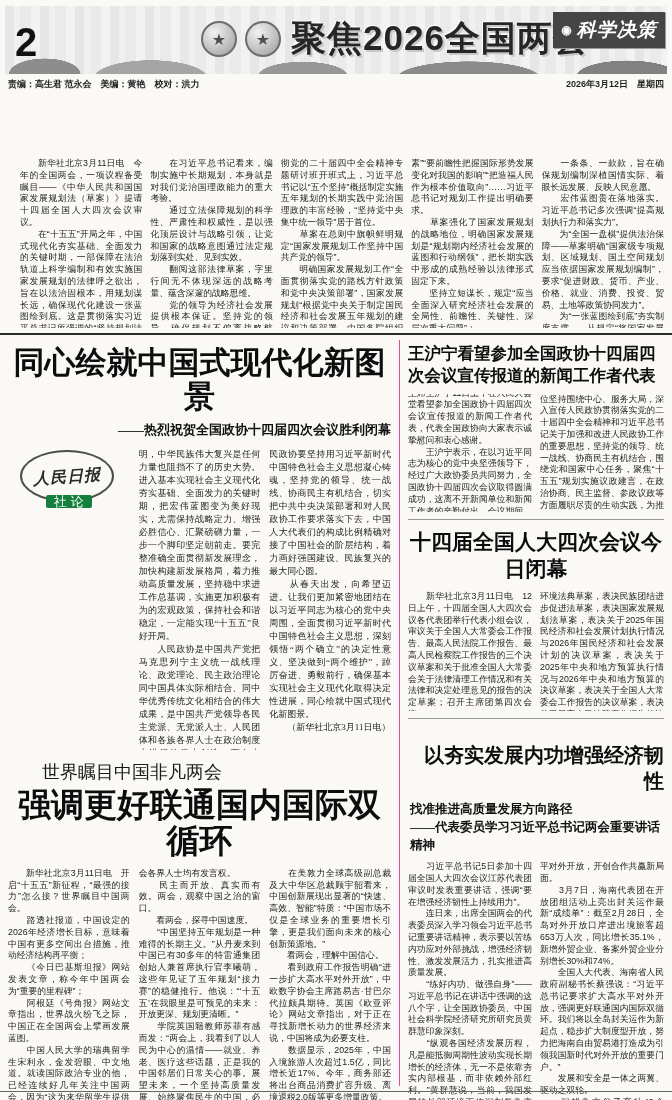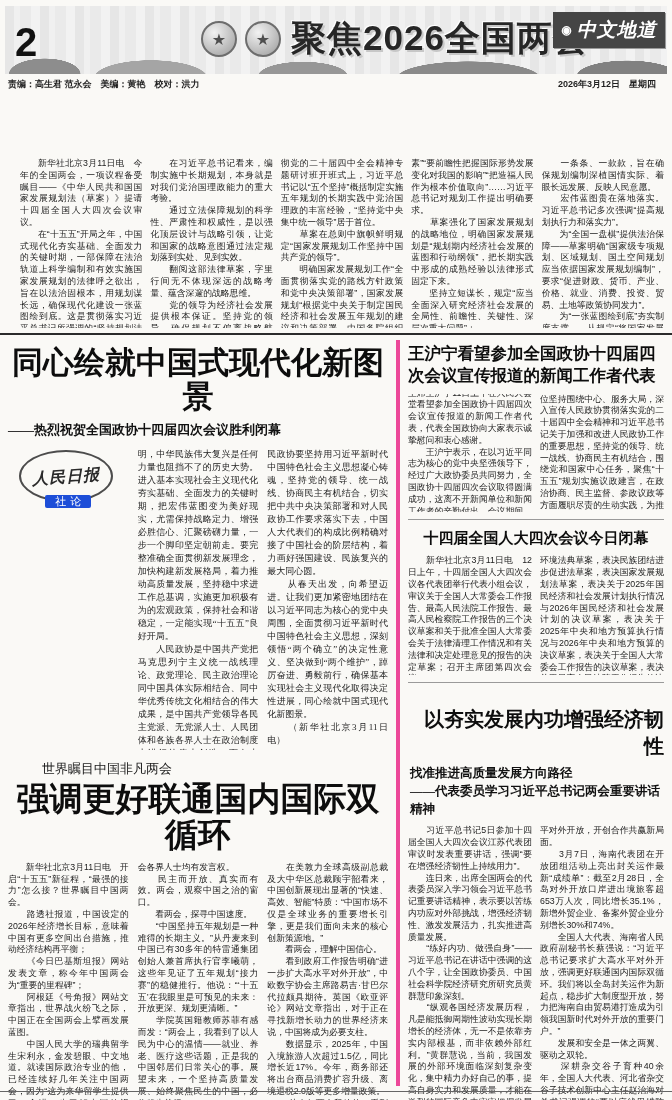--- a/index.html
+++ b/index.html
@@ -34,72 +34,72 @@
     text-shadow:2px 2px 0 #c7c7c7, -1px -1px 0 #ffffff;
   }
   .paper-logo {
     position:absolute; right:2px; top:6px; width:112px; height:36px; background:#454545;
     color:#fff; display:flex; align-items:center; justify-content:center;
     font-family:"Liberation Serif", serif; font-style:italic; font-weight:bold;
     font-size:19px; letter-spacing:1px; box-shadow:1px 1px 0 #999;
   }
   .paper-logo .mark { font-style:normal; font-size:12px; margin-right:4px; }
   .credits-row {
-    position:absolute; left:8px; right:16px; top:78px; display:flex;
+    position:absolute; left:8px; right:8px; top:78px; display:flex;
     justify-content:space-between; font-size:9px; color:#1f1f1f; font-weight:bold;
   }
   
   .lead-headline {
     position:absolute; left:0; right:0; top:95px; text-align:center;
     font-family:"Liberation Serif", serif; font-weight:900; font-size:42px;
     color:#0d0d0d; line-height:1.1; letter-spacing:0px;
   }
   .lead-body {
     position:absolute; left:20px; right:8px; top:158px; height:170px;
     display:flex; gap:8px;
   }
   .bodycol {
     flex:1; font-size:8.8px; line-height:11.8px; text-align:justify;
     white-space:pre-line; overflow:hidden; color:#222;
   }
   .rule-full { position:absolute; left:0; right:0; top:333px; border-top:2px solid #2b2b2b; }
   
   .main { position:absolute; left:8px; right:8px; top:340px; bottom:14px; display:flex; }
-  .left-region { width:392px; padding-right:8px; border-right:4px solid #ec4899;
+  .left-region { width:392px; padding-right:8px; border-right:1px solid #ec4899;
     display:flex; flex-direction:column; }
   .right-region { flex:1; padding-left:8px; display:flex; flex-direction:column; }
   
   .ed-headline { text-align:center; font-family:"Liberation Serif", serif; font-weight:900;
     font-size:31px; color:#0d0d0d; margin-top:6px; line-height:1.1; }
-  .ed-subhead { text-align:left; font-family:"Liberation Serif", serif; font-weight:bold;
+  .ed-subhead { text-align:right; font-family:"Liberation Serif", serif; font-weight:bold;
     font-size:13px; margin:7px 0 9px; color:#111; }
   .ed-body { height:302px; display:flex; gap:9px; }
   .ed-col { flex:1; font-family:"Liberation Serif", serif; font-size:9px; line-height:13px;
     text-align:justify; overflow:hidden; color:#222; }
   .ed-txt { white-space:pre-line; }
   .stamp { width:98px; margin:2px auto 7px; text-align:center; }
   .stamp-oval { width:94px; height:52px; border:2px solid #4c4c4c; border-radius:50%;
     display:flex; align-items:center; justify-content:center; background:#faf9f6; }
   .stamp-name { font-family:"Liberation Serif", serif; font-style:italic; font-weight:bold;
     font-size:16px; color:#2a2a2a; transform:rotate(-4deg); letter-spacing:1px; }
-  .stamp-tag { width:46px; margin:-7px auto 0; background:#1d4ed8; color:#fff;
-    font-size:11px; line-height:13px; letter-spacing:4px; padding-left:4px; border-radius:2px;
+  .stamp-tag { width:46px; margin:-7px auto 0; background:#15803d; color:#fff;
+    font-size:13px; line-height:13px; letter-spacing:4px; padding-left:4px; border-radius:2px;
     position:relative; }
   
   .world-block { margin-top:10px; display:flex; flex-direction:column; flex:1; }
-  .world-kicker { font-size:13px; color:#1a1a1a; margin-left:34px; margin-bottom:3px; }
+  .world-kicker { font-size:18px; color:#1a1a1a; margin-left:34px; margin-bottom:3px; }
   .world-headline { text-align:center; font-family:"Liberation Serif", serif; font-weight:900;
     font-size:33px; color:#0d0d0d; line-height:1.1; margin-bottom:8px; }
   .world-body { flex:1; display:flex; gap:9px; overflow:hidden; }
   
   .r-art { display:flex; flex-direction:column; }
   .r-head { font-family:"Liberation Serif", serif; font-weight:900; color:#0d0d0d;
     line-height:1.32; }
   .wang-head { font-size:16.5px; margin:3px 0 7px; }
-  .npc-head { font-size:15px; text-align:center; margin:5px 0 7px; }
+  .npc-head { font-size:21px; text-align:center; margin:5px 0 7px; }
   .econ-head { font-size:20px; text-align:right; margin:19px 0 5px; }
   .econ-sub { font-family:"Liberation Serif", serif; font-weight:bold; font-size:12.5px;
     line-height:1.45; margin:0 0 7px 2px; color:#111; }
   .twocol { display:flex; gap:8px; overflow:hidden; }
   .wang-body { height:118px;align-items:center; }
   .npc-body { height:120px; }
   .econ-body { flex:1; }
   .r-div { border-top:1px solid #9a9a9a; margin:7px 0 4px; }
   .bottom-rule { position:absolute; left:0; right:0; bottom:8px; border-top:1px solid #666; }
 </style>
@@ -114,21 +114,21 @@
       <div class="emblem">
           <span>★</span>
         </div>
       <div class="emblem">
           <span>★</span>
         </div>
     </div>
     <div class="banner-title">聚焦2026全国两会</div>
     <div class="paper-logo">
       <span class="mark">◉</span>
-      <span>中文地道</span>
+      <span>科学决策</span>
     </div>
   </div>
   <div class="credits-row">
     <span>责编：高生君 范永会　美编：黄艳　校对：洪力</span>
     <span>2026年3月12日　星期四</span>
   </div>
 
   <div class="lead-body">
     <div class="bodycol">　　新华社北京3月11日电　今年的全国两会，一项议程备受瞩目——《中华人民共和国国家发展规划法（草案）》提请十四届全国人大四次会议审议。
 　　在“十五五”开局之年，中国式现代化夯实基础、全面发力的关键时期，一部保障在法治轨道上科学编制和有效实施国家发展规划的法律呼之欲出，旨在以法治固根本，用规划谋长远，确保现代化建设一张蓝图绘到底。这是贯彻落实习近平总书记所强调的“坚持规划法定原则”的重要体现。

